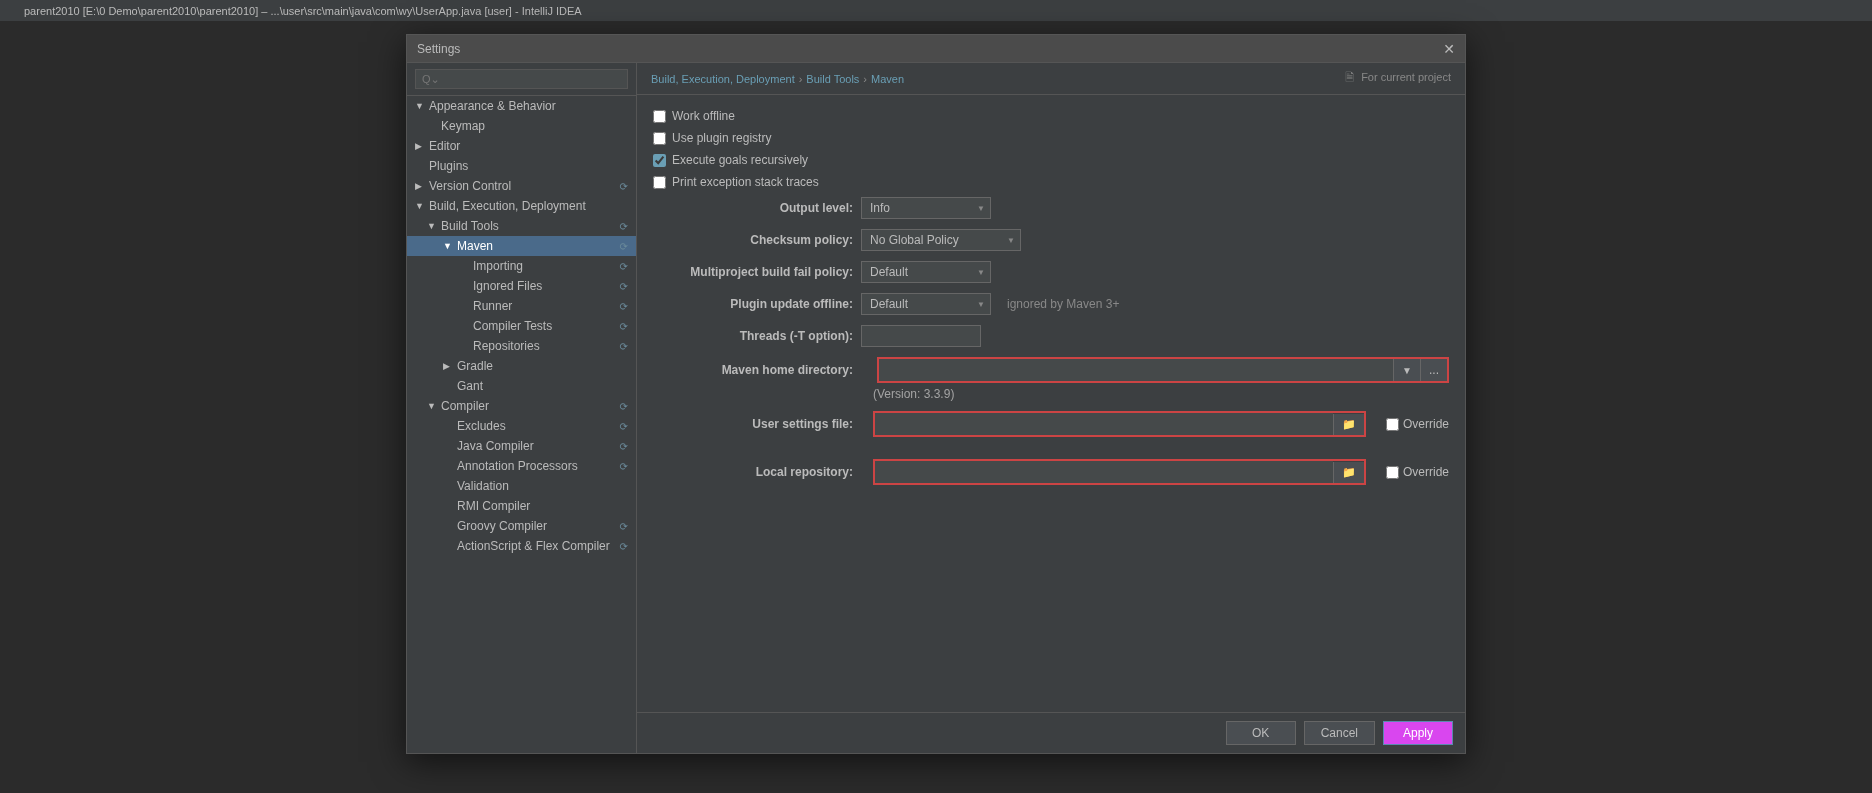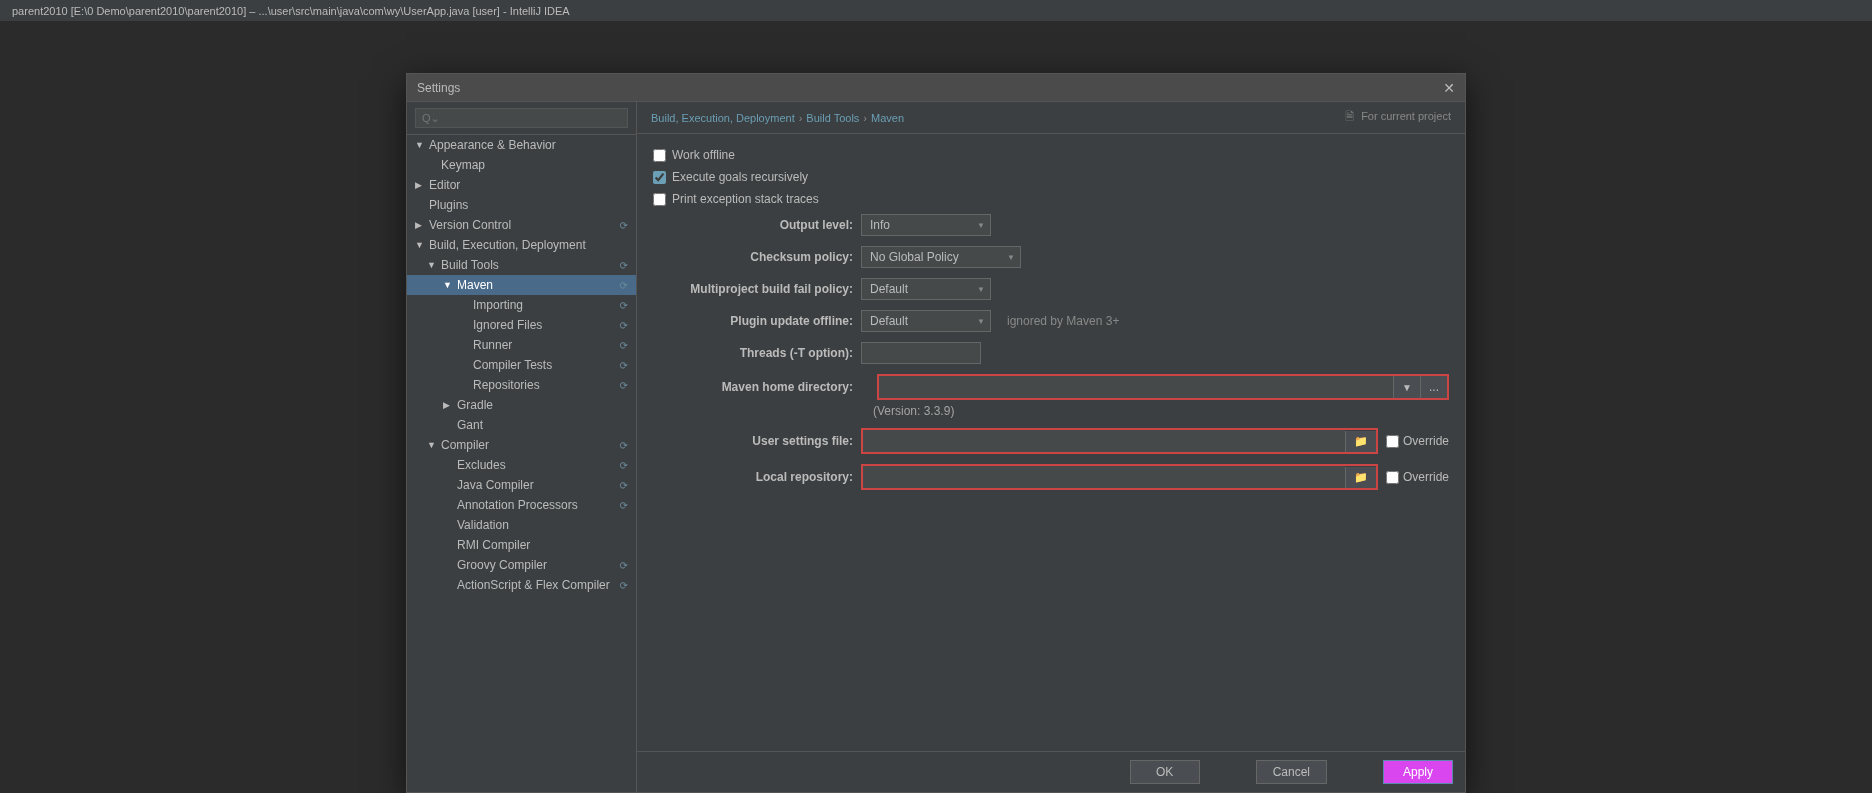--- a/index.html
+++ b/index.html
@@ -10,40 +10,40 @@
       color: #bbbbbb;
       overflow: hidden;
     }
 
     
     .title-bar {
       background: #3c3f41;
       height: 22px;
       display: flex;
       align-items: center;
-      padding: 0 12px;
+      padding: 0 24px;
       font-size: 11px;
       color: #bbbbbb;
       border-bottom: 1px solid #2b2b2b;
     }
 
     
     .ide-bg {
       position: absolute;
       top: 22px;
       left: 0; right: 0; bottom: 0;
       background: #2b2b2b;
     }
 
     
     .modal-overlay {
       position: absolute;
       top: 22px; left: 0; right: 0; bottom: 0;
       display: flex;
-      align-items: flex-end;
+      align-items: flex-start;
       justify-content: center;
       padding-top: 12px;
     }
 
     
     .dialog {
       width: 1060px;
       height: 720px;
       background: #3c3f41;
       border: 1px solid #555555;
@@ -296,22 +296,22 @@
       font-size: 12px;
       color: #a3a3a3;
       margin-left: 220px;
       margin-bottom: 10px;
     }
 
     
     .settings-file-row {
       display: flex;
       align-items: center;
-      margin-bottom: 10px;
-      gap: 8px;
+      margin-bottom: 22px;
+      gap: 20px;
     }
 
     .settings-file-input-wrap {
       display: flex;
       flex: 1;
       border: 2px solid #cc4444;
       align-items: center;
     }
 
     .settings-file-input {
@@ -361,21 +361,20 @@
     }
 
     .btn {
       background: #4a4e52;
       border: 1px solid #666;
       color: #bbbbbb;
       padding: 4px 16px;
       font-size: 12px;
       cursor: pointer;
       min-width: 70px;
-      margin-left: 48px;
     }
     .btn-primary { background: #d946ef; border-color: #5a8ab0; color: #ffffff; }
 
     
     .ide-top {
       height: 22px;
       background: #3c3f41;
       display: flex;
       align-items: center;
       padding: 0 8px;
@@ -586,20 +585,24 @@
           </span>
         </div>
 
         <div class="settings-content">
 
           <div class="checkbox-row">
             <input type="checkbox" id="work-offline" style="">
             <label for="work-offline">Work offline</label>
           </div>
           <div class="checkbox-row">
+            <input type="checkbox" id="use-plugin-registry" style="">
+            <label for="use-plugin-registry">Use plugin registry</label>
+          </div>
+          <div class="checkbox-row">
             <input type="checkbox" id="execute-goals" checked="" style="">
             <label for="execute-goals">Execute goals recursively</label>
           </div>
           <div class="checkbox-row">
             <input type="checkbox" id="print-exception" style="">
             <label for="print-exception">Print exception stack traces</label>
           </div>
 
           <div class="form-row">
             <span class="form-label">Output level:</span>

